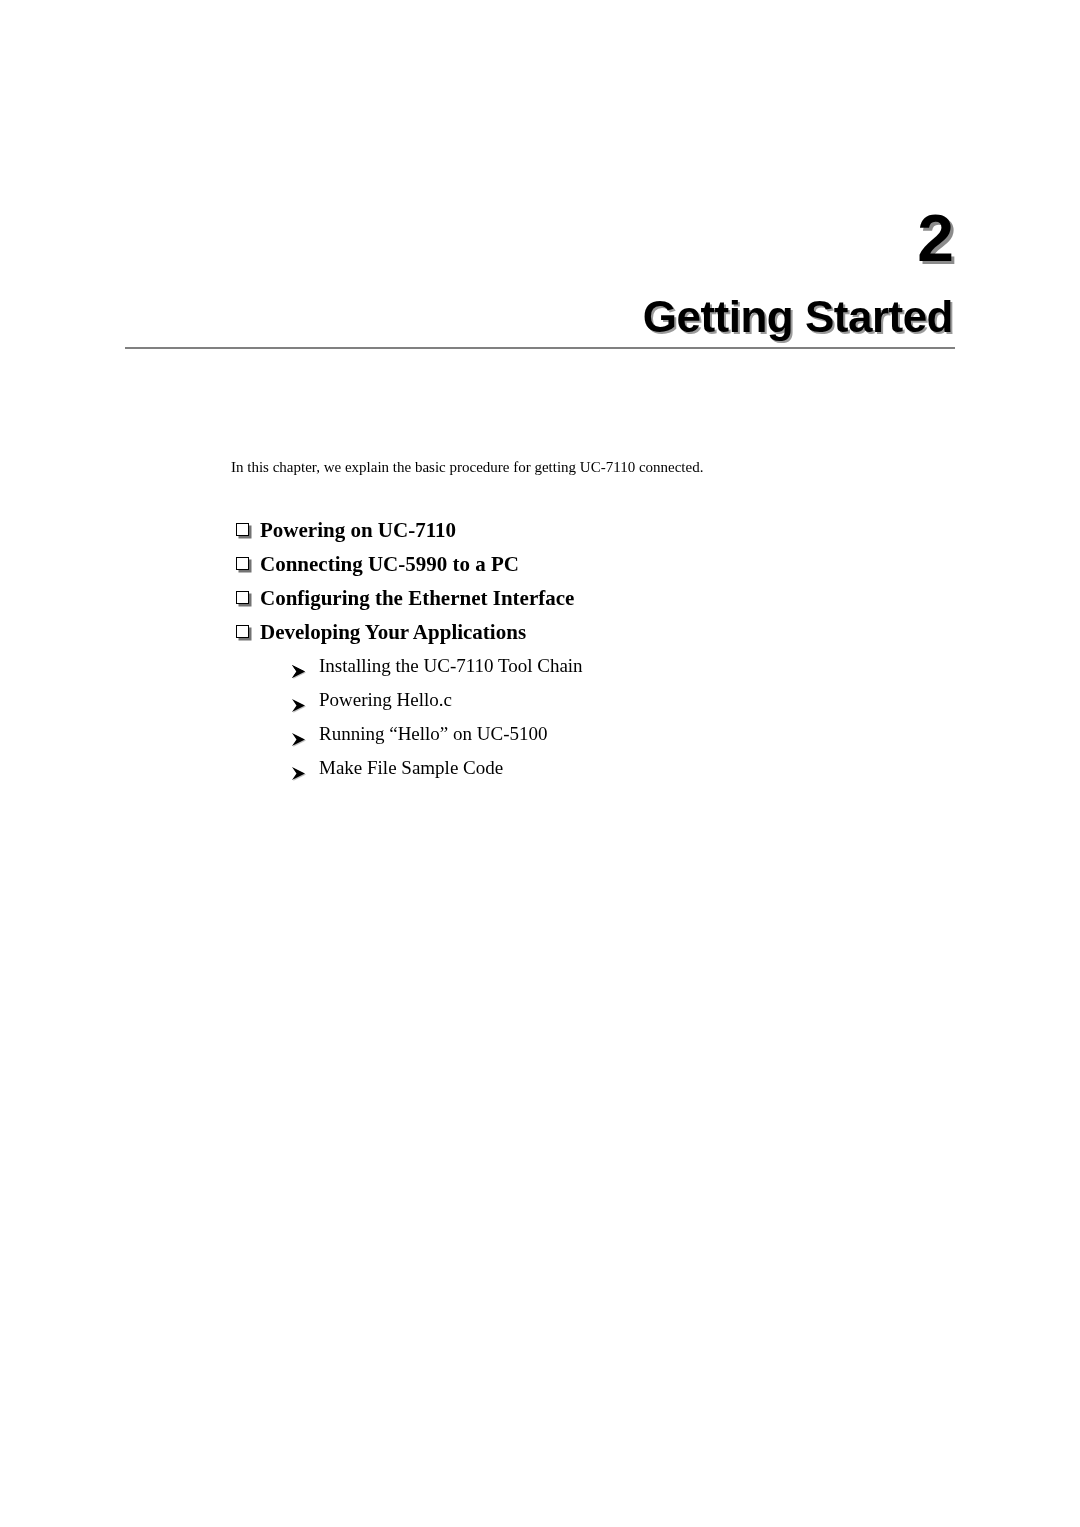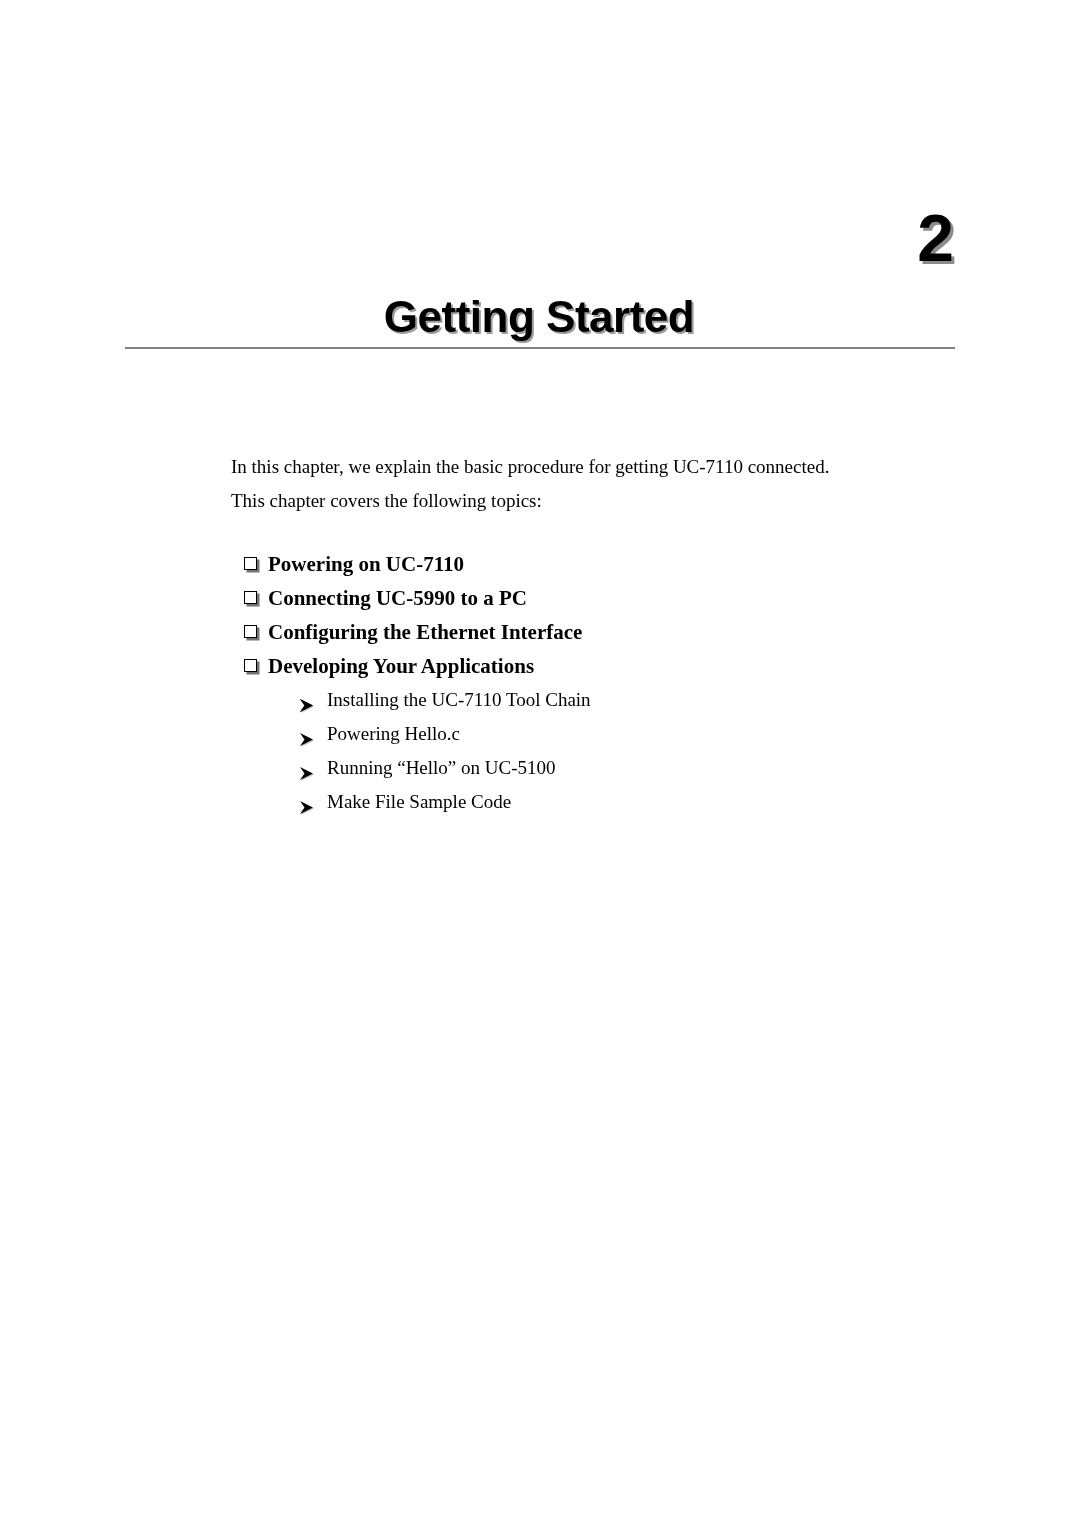--- a/index.html
+++ b/index.html
@@ -30,21 +30,21 @@
     font-weight: bold;
     font-size: 66px;
     line-height: 66px;
     letter-spacing: -1px;
     color: #000000;
     text-shadow: 3px 3px 0 rgba(120,120,120,0.85);
     margin: 0;
     padding-right: 2px;
   }
   .chapter-title {
-    text-align: center;
+    text-align: right;
     font-family: "Liberation Sans", "DejaVu Sans", sans-serif;
     font-weight: bold;
     font-size: 44px;
     line-height: 48px;
     letter-spacing: -0.5px;
     color: #000000;
     text-shadow: 2px 2px 0 rgba(130,130,130,0.8);
     margin: 22px 0 0 0;
     padding-right: 2px;
   }
@@ -57,27 +57,27 @@
   }
 
   
   .body-block {
     position: absolute;
     left: 231px;
     top: 450px;
     width: 700px;
   }
   .intro-line {
-    font-size: 19px;
+    font-size: 15px;
     line-height: 34px;
     white-space: nowrap;
   }
 
   .topic-list {
-    margin: 12px;
+    margin: 4px;
     padding: 0;
     list-style: none;
     margin-top: 29px;
   }
   .topic-item {
     position: relative;
     font-weight: bold;
     font-size: 21px;
     line-height: 34px;
     padding-left: 25px;
@@ -122,21 +122,20 @@
 
   <div class="chapter-header">
     <div class="chapter-number">2</div>
     <div class="chapter-title">Getting Started</div>
     <div class="header-rule"></div>
   </div>
 
   <div class="body-block">
 
     <div class="intro-line">In this chapter, we explain the basic procedure for getting UC-7110 connected.</div>
-    <div class="intro-line">This chapter covers the following topics:</div>
 
     <ul class="topic-list">
 
       <li class="topic-item">
         <span class="bullet-square"></span>
         <span>Powering on UC-7110</span>
       </li>
 
       <li class="topic-item">
         <span class="bullet-square"></span>

